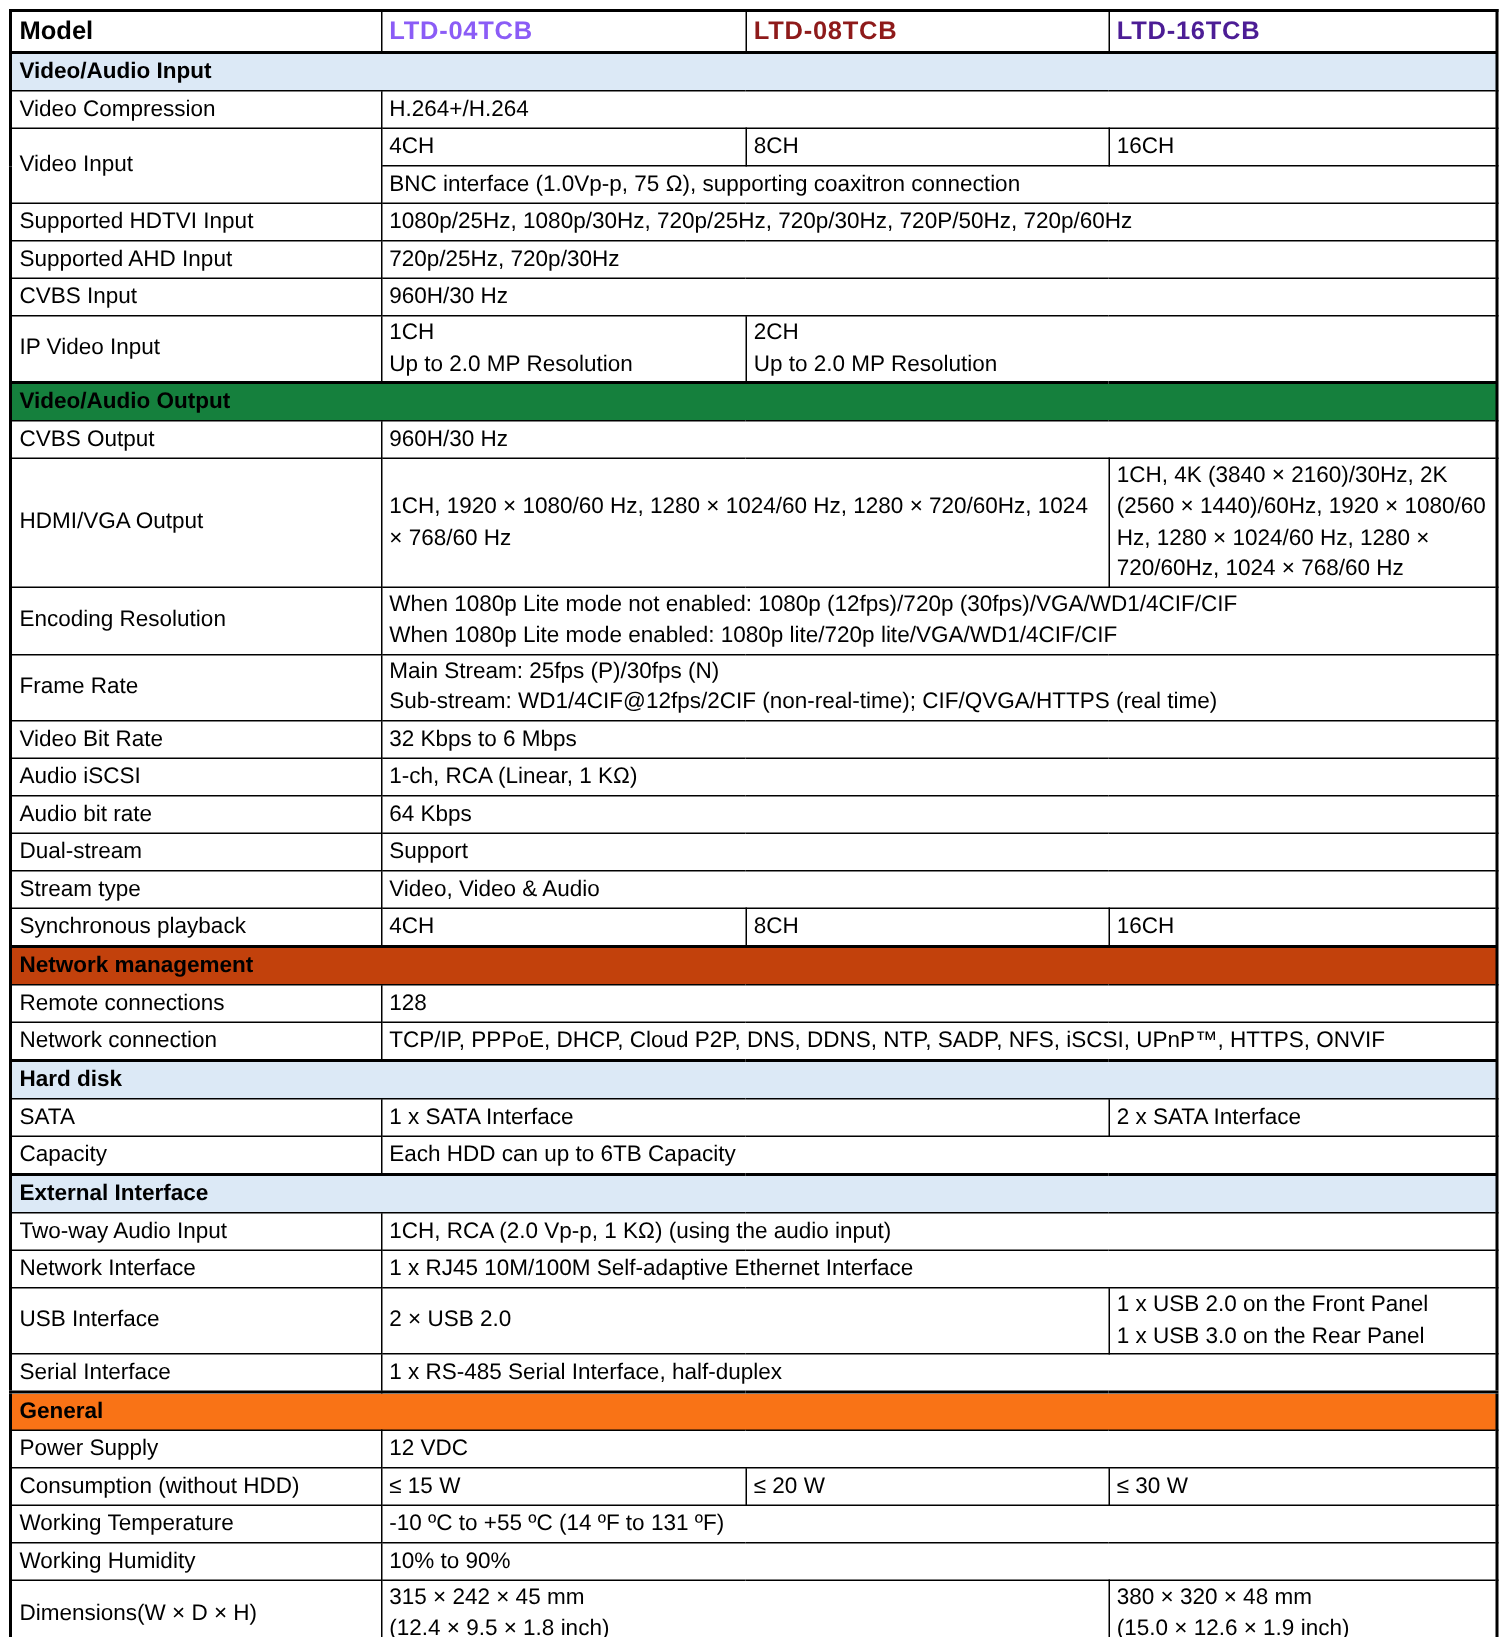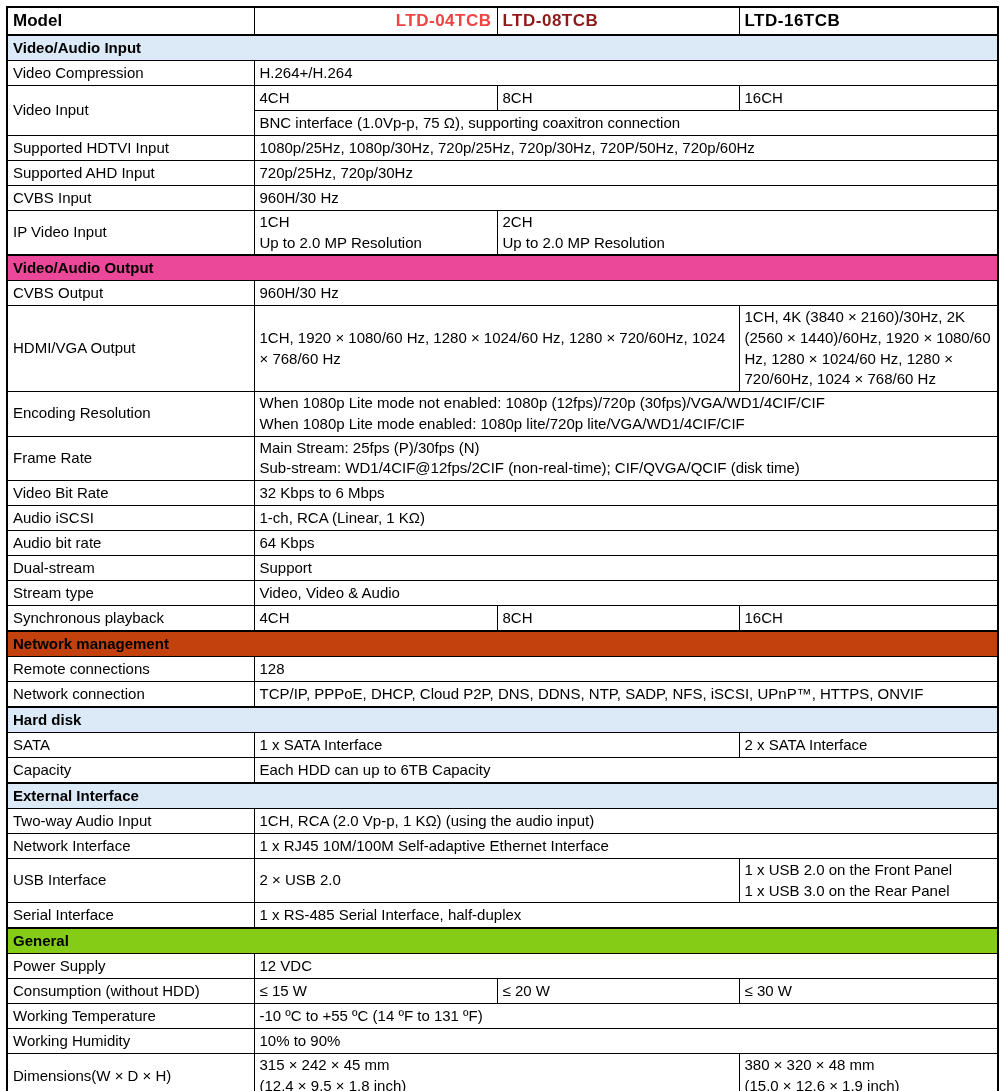--- a/index.html
+++ b/index.html
@@ -62,23 +62,23 @@
   <table class="spec">
     <colgroup>
       <col style="width:247px">
       <col style="width:243px">
       <col style="width:242px">
       <col style="width:259px">
     </colgroup>
     <tbody id="spec-body">
         <tr class="model-row">
           <td class="label-cell">Model</td>
-          <td class="model-name" style="color: #ef4444; text-align: right;">LTD-04TCB</td>
+          <td class="model-name" style="color: #8b5cf6;">LTD-04TCB</td>
           <td class="model-name" style="color: rgb(142, 26, 26);">LTD-08TCB</td>
-          <td class="model-name" style="color: #000000;">LTD-16TCB</td>
+          <td class="model-name" style="color: #4c1d95;">LTD-16TCB</td>
         </tr>
         <tr class="section-row">
           <td colspan="4" style="background: rgb(220, 233, 246);">Video/Audio Input</td>
         </tr>
         <tr>
           <td class="label-cell">Video Compression</td>
           <td class="value-cell" colspan="3">H.264+/H.264</td>
         </tr>
         <tr>
           <td class="label-cell" rowspan="2">Video Input</td>
@@ -102,40 +102,40 @@
           <td class="value-cell" colspan="3">960H/30 Hz</td>
         </tr>
         <tr>
           <td class="label-cell">IP Video Input</td>
           <td class="value-cell" colspan="1">1CH
 Up to 2.0 MP Resolution</td>
           <td class="value-cell" colspan="2">2CH
 Up to 2.0 MP Resolution</td>
         </tr>
         <tr class="section-row">
-          <td colspan="4" style="background: #ec4899;">Video/Audio Output</td>
+          <td colspan="4" style="background: #15803d;">Video/Audio Output</td>
         </tr>
         <tr>
           <td class="label-cell">CVBS Output</td>
           <td class="value-cell" colspan="3">960H/30 Hz</td>
         </tr>
         <tr>
           <td class="label-cell">HDMI/VGA Output</td>
           <td class="value-cell" colspan="2">1CH, 1920 × 1080/60 Hz, 1280 × 1024/60 Hz, 1280 × 720/60Hz, 1024 × 768/60 Hz</td>
           <td class="value-cell" colspan="1">1CH, 4K (3840 × 2160)/30Hz, 2K (2560 × 1440)/60Hz, 1920 × 1080/60 Hz, 1280 × 1024/60 Hz, 1280 × 720/60Hz, 1024 × 768/60 Hz</td>
         </tr>
         <tr>
           <td class="label-cell">Encoding Resolution</td>
           <td class="value-cell" colspan="3">When 1080p Lite mode not enabled: 1080p (12fps)/720p (30fps)/VGA/WD1/4CIF/CIF
 When 1080p Lite mode enabled: 1080p lite/720p lite/VGA/WD1/4CIF/CIF</td>
         </tr>
         <tr>
           <td class="label-cell">Frame Rate</td>
           <td class="value-cell" colspan="3">Main Stream: 25fps (P)/30fps (N)
-Sub-stream: WD1/4CIF@12fps/2CIF (non-real-time); CIF/QVGA/QCIF (disk time)</td>
+Sub-stream: WD1/4CIF@12fps/2CIF (non-real-time); CIF/QVGA/HTTPS (real time)</td>
         </tr>
         <tr>
           <td class="label-cell">Video Bit Rate</td>
           <td class="value-cell" colspan="3">32 Kbps to 6 Mbps</td>
         </tr>
         <tr>
           <td class="label-cell">Audio iSCSI</td>
           <td class="value-cell" colspan="3">1-ch, RCA (Linear, 1 KΩ)</td>
         </tr>
         <tr>
@@ -194,21 +194,21 @@
           <td class="label-cell">USB Interface</td>
           <td class="value-cell" colspan="2">2 × USB 2.0</td>
           <td class="value-cell" colspan="1">1 x USB 2.0 on the Front Panel
 1 x USB 3.0 on the Rear Panel</td>
         </tr>
         <tr>
           <td class="label-cell">Serial Interface</td>
           <td class="value-cell" colspan="3">1 x RS-485 Serial Interface, half-duplex</td>
         </tr>
         <tr class="section-row">
-          <td colspan="4" style="background: #84cc16;">General</td>
+          <td colspan="4" style="background: #f97316;">General</td>
         </tr>
         <tr>
           <td class="label-cell">Power Supply</td>
           <td class="value-cell" colspan="3">12 VDC</td>
         </tr>
         <tr>
           <td class="label-cell">Consumption (without HDD)</td>
           <td class="value-cell" colspan="1">≤ 15 W</td>
           <td class="value-cell" colspan="1">≤ 20 W</td>
           <td class="value-cell" colspan="1">≤ 30 W</td>

